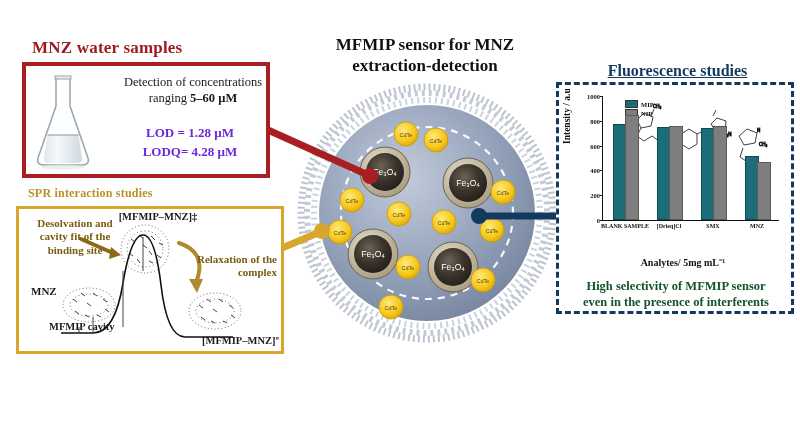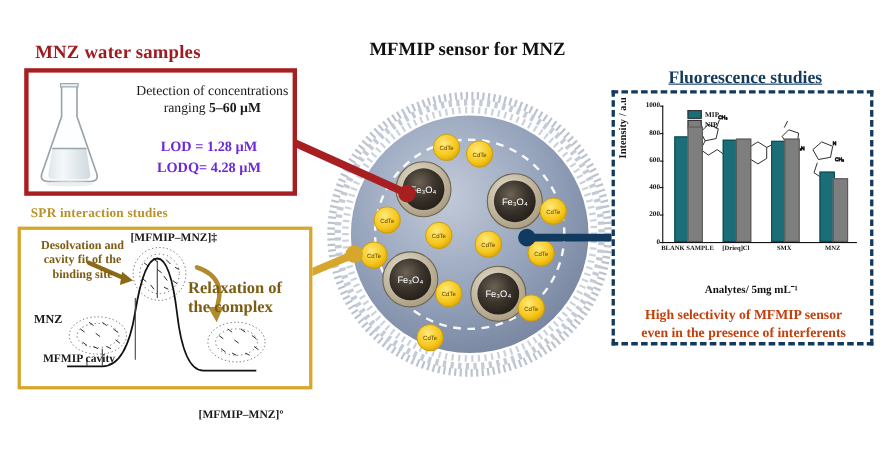--- a/index.html
+++ b/index.html
@@ -55,30 +55,30 @@
   }
   .red-txt .b{font-weight:bold;}
   .red-lod{
     position:absolute;left:84px;top:58px;width:160px;text-align:center;
     font-size:13px;font-weight:bold;line-height:1.45;color:#6d28d9;
   }
 
   
   .spr-lbl{position:absolute;font-weight:bold;color:#1a1a1a;}
   .spr-desolv{left:4px;top:8px;width:104px;text-align:center;font-size:11px;line-height:1.22;color:#7a5c12;}
-  .spr-relax{left:152px;top:44px;width:106px;text-align:left;font-size:15px;line-height:1.22;color:#7a5c12;}
+  .spr-relax{left:152px;top:44px;width:106px;text-align:right;font-size:11px;line-height:1.22;color:#7a5c12;}
   .spr-top{left:84px;top:2px;width:110px;text-align:center;font-size:10.5px;}
-  .spr-bot{left:140px;top:126px;width:120px;text-align:center;font-size:10.5px;margin-top:37px;}
+  .spr-bot{left:140px;top:126px;width:120px;text-align:right;font-size:10.5px;}
   .spr-mnz{left:12px;top:76px;font-size:11px;}
-  .spr-cav{left:20px;top:112px;font-size:10.5px;}
+  .spr-cav{left:30px;top:112px;font-size:10.5px;}
 
   
   .navy-cap{
     position:absolute;left:560px;top:278px;width:232px;text-align:center;
-    font-weight:bold;font-size:12.5px;line-height:1.3;color:#c2410c;
+    font-weight:bold;font-size:12.5px;line-height:1.3;color:#14532d;
   }
 
   
   .chart-box{position:absolute;left:566px;top:92px;width:218px;height:175px;}
   .chart-ylabel{
     position:absolute;left:-4px;top:52px;
     transform:rotate(-90deg);transform-origin:left top;
     font-size:9.5px;font-weight:bold;white-space:nowrap;color:#111;
   }
   .chart-xlabel{
@@ -97,20 +97,21 @@
          text-align:center;transform:translateX(-50%);line-height:1.1;color:#111;}
   .legend{position:absolute;left:22px;top:4px;font-size:6.5px;font-weight:bold;}
   .legend div{display:flex;align-items:center;gap:3px;margin-bottom:1px;}
   .legend i{width:11px;height:6px;display:inline-block;border:0.7px solid #333;}
 </style>
 </head>
 <body>
 
 <div class="hdr-center">
   <div>MFMIP sensor for MNZ</div>
+  <div>extraction-detection</div>
 </div>
 
 <svg class="abs" style="left:296px;top:82px;" width="262" height="262">
   <defs>
     <radialGradient id="shellg" cx="40%" cy="34%" r="72%">
       <stop offset="0%" stop-color="#c3cbd9"></stop>
       <stop offset="55%" stop-color="#97a5bd"></stop>
       <stop offset="100%" stop-color="#76849f"></stop>
     </radialGradient>
     <radialGradient id="coreg" cx="40%" cy="34%" r="70%">

